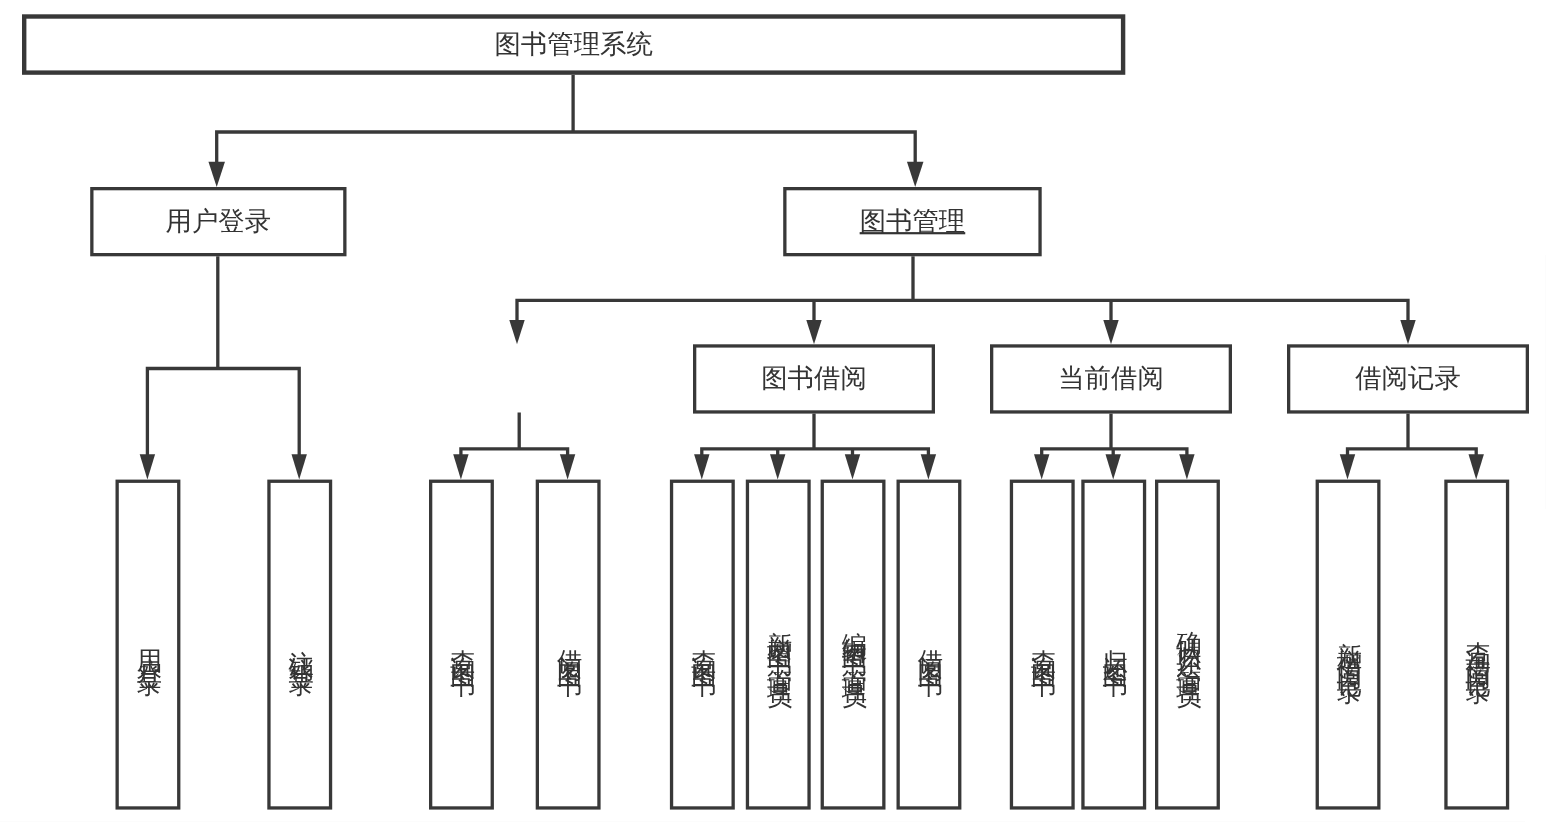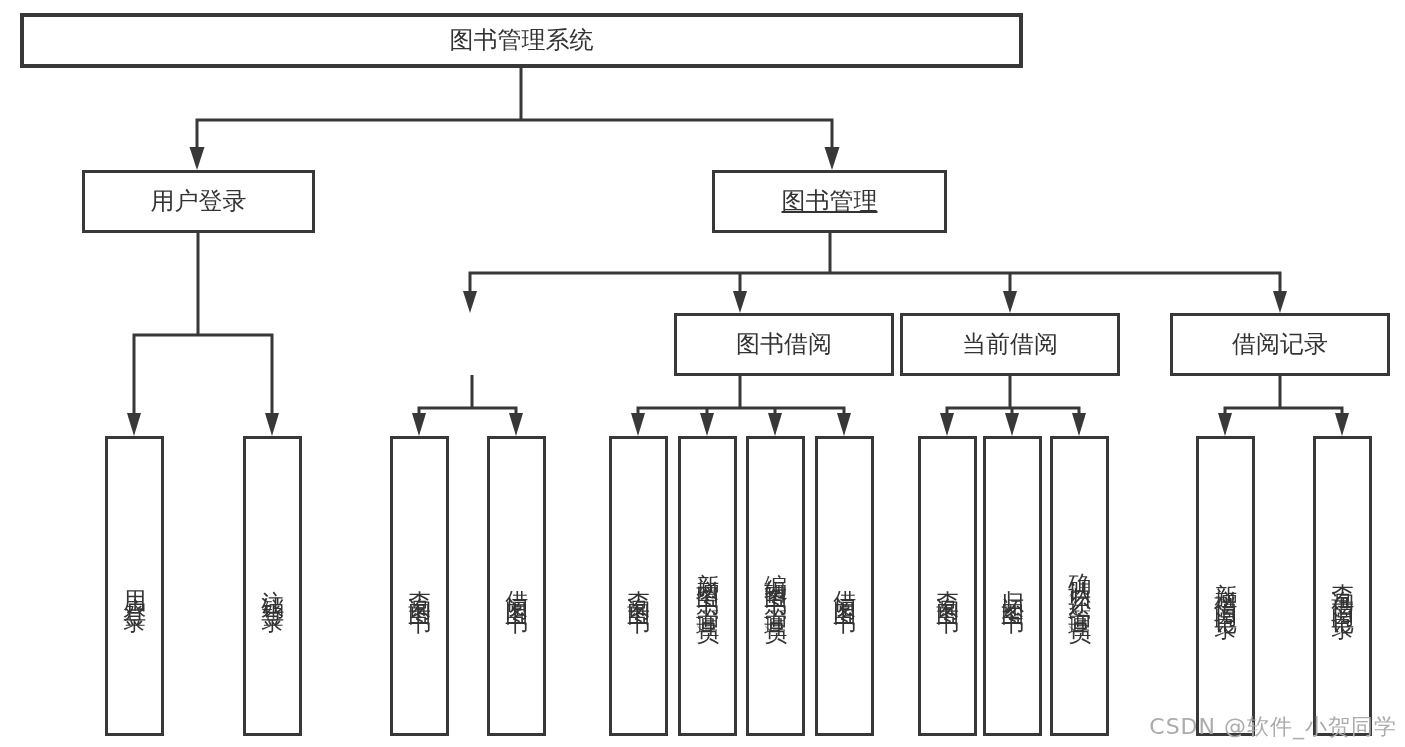--- a/index.html
+++ b/index.html
@@ -90,21 +90,21 @@
     <path class="ln" d="M1280 375 V408 M1225 414 V408 H1342 V414"></path>
     <path class="tri" d="M1218 413 L1232 413 L1225 436 Z"></path>
     <path class="tri" d="M1335 413 L1349 413 L1342 436 Z"></path>
   </svg>
 
   <div class="node root" style="left:20px;top:13px;width:1003px;height:55px;">图书管理系统</div>
 
   <div class="node" style="left:82px;top:170px;width:233px;height:63px;">用户登录</div>
   <div class="node" style="left:712px;top:170px;width:235px;height:63px;text-decoration:underline;">图书管理</div>
 
-  <div class="node" style="left:630px;top:313px;width:220px;height:63px;margin-left:44px;">图书借阅</div>
+  <div class="node" style="left:630px;top:313px;width:220px;height:63px;">图书借阅</div>
   <div class="node" style="left:900px;top:313px;width:220px;height:63px;">当前借阅</div>
   <div class="node" style="left:1170px;top:313px;width:220px;height:63px;">借阅记录</div>
 
   <div class="node leaf" style="left:105px;top:436px;width:59px;height:300px;">用户登录</div>
   <div class="node leaf" style="left:243px;top:436px;width:59px;height:300px;">注销登录</div>
 
   <div class="node leaf" style="left:390px;top:436px;width:59px;height:300px;">查询图书</div>
   <div class="node leaf" style="left:487px;top:436px;width:59px;height:300px;">借阅图书</div>
 
   <div class="node leaf" style="left:609px;top:436px;width:59px;height:300px;">查询图书</div>
@@ -112,15 +112,14 @@
   <div class="node leaf" style="left:746px;top:436px;width:59px;height:300px;">编辑图书（管理员）</div>
   <div class="node leaf" style="left:815px;top:436px;width:59px;height:300px;">借阅图书</div>
 
   <div class="node leaf" style="left:918px;top:436px;width:59px;height:300px;">查询图书</div>
   <div class="node leaf" style="left:983px;top:436px;width:59px;height:300px;">归还图书</div>
   <div class="node leaf" style="left:1050px;top:436px;width:59px;height:300px;">确认归还（管理员）</div>
 
   <div class="node leaf" style="left:1196px;top:436px;width:59px;height:300px;">新增借阅记录</div>
   <div class="node leaf" style="left:1313px;top:436px;width:59px;height:300px;">查询借阅记录</div>
 
-  <div class="watermark">CSDN @软件_小贺同学</div>
 
 </div>
 
 </body></html>

